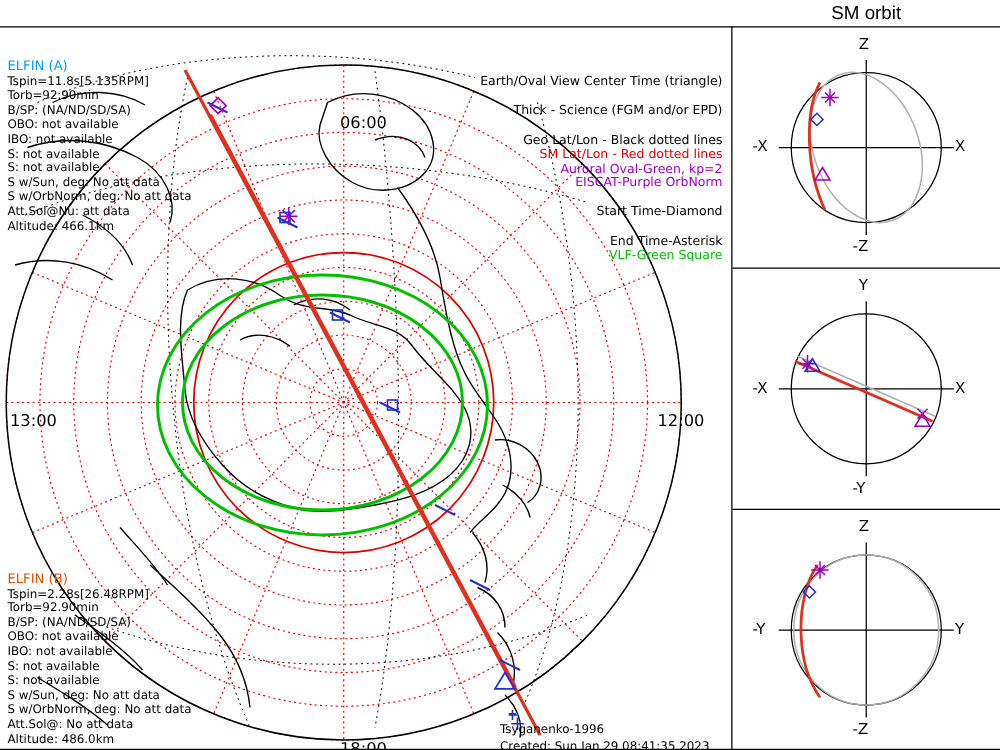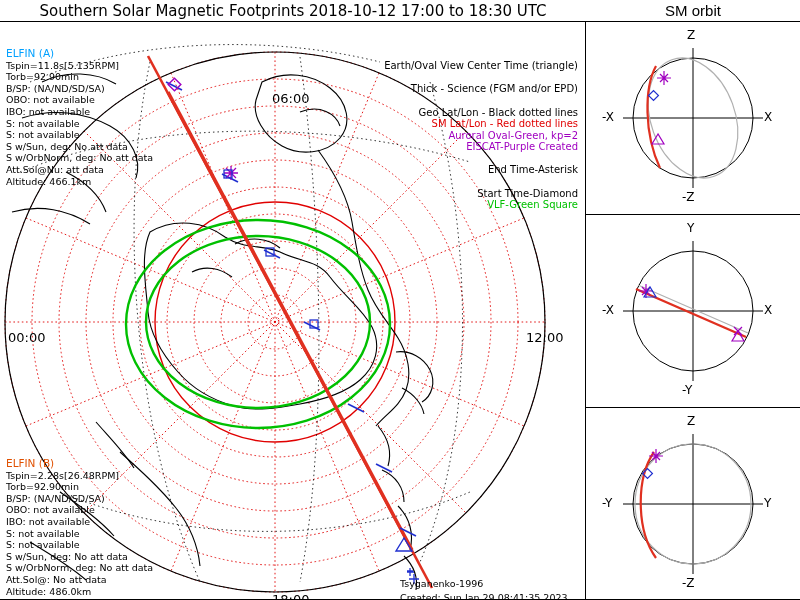--- a/index.html
+++ b/index.html
@@ -52,21 +52,20 @@
   
   .orbitpanel{position:absolute;left:586px;width:214px;height:193px;}
   #op1{top:22px;} #op2{top:215px;} #op3{top:408px;}
   .axlabel{position:absolute;font-family:"DejaVu Sans",sans-serif;font-size:12px;color:#000;}
 </style>
 </head>
 <body>
 
 <div id="root">
 
-  <div class="title">Southern Solar Magnetic Footprints 2018-10-12 17:00 to 18:30 UTC</div>
   <div class="sm-title">SM orbit</div>
 
   <div class="hline" style="left:0;top:21px;width:800px;"></div>
   <div class="vline" style="left:585px;top:21px;height:579px;"></div>
   <div class="hline" style="left:586px;top:214px;width:214px;"></div>
   <div class="hline" style="left:586px;top:407px;width:214px;"></div>
   <div class="hline" style="left:0;top:599px;width:800px;"></div>
 
   <div id="mainpanel">
     <svg id="mapsvg" width="586" height="578" viewBox="0 0 586 578">
@@ -164,31 +163,31 @@
         <rect x="310" y="298" width="8" height="8" fill="none" stroke="#2030d0" stroke-width="1.3"></rect>
         <path d="M404,516 l-8,13 l16,0 z" fill="none" stroke="#2030d0" stroke-width="1.4"></path>
         <path d="M413,549 l-6,0 M410,546 l0,8 M407,550 l7,0" stroke="#2030d0" stroke-width="1.3"></path>
         <path d="M414,552 l0,10 M409,557 l10,0" stroke="#2030d0" stroke-width="1.3"></path>
       </g>
     </svg>
 
     <div class="clock" id="clk-0600">06:00</div>
     <div class="clock" id="clk-1200">12:00</div>
     <div class="clock" id="clk-1800">18:00</div>
-    <div class="clock" id="clk-0000">00:00</div>
+    <div class="clock" id="clk-0000">13:00</div>
 
     <div class="legend">
       <div class="lg-black">Earth/Oval View Center Time (triangle)</div>
       <div class="lg-black">Thick - Science (FGM and/or EPD)</div>
       <div class="lg-black">Geo Lat/Lon - Black dotted lines</div>
       <div class="lg-red">SM Lat/Lon - Red dotted lines</div>
       <div class="lg-purple">Auroral Oval-Green, kp=2</div>
-      <div class="lg-purple">EISCAT-Purple Created</div>
+      <div class="lg-purple">EISCAT-Purple OrbNorm</div>
+      <div class="lg-black">Start Time-Diamond</div>
       <div class="lg-black">End Time-Asterisk</div>
-      <div class="lg-black">Start Time-Diamond</div>
       <div class="lg-green">VLF-Green Square</div>
     </div>
 
     <div class="info" id="infoA">
       <div class="hdr">ELFIN (A)</div>
       <div>Tspin=11.8s[5.135RPM]</div>
       <div>Torb=92.90min</div>
       <div>B/SP: (NA/ND/SD/SA)</div>
       <div>OBO: not available</div>
       <div>IBO: not available</div>

